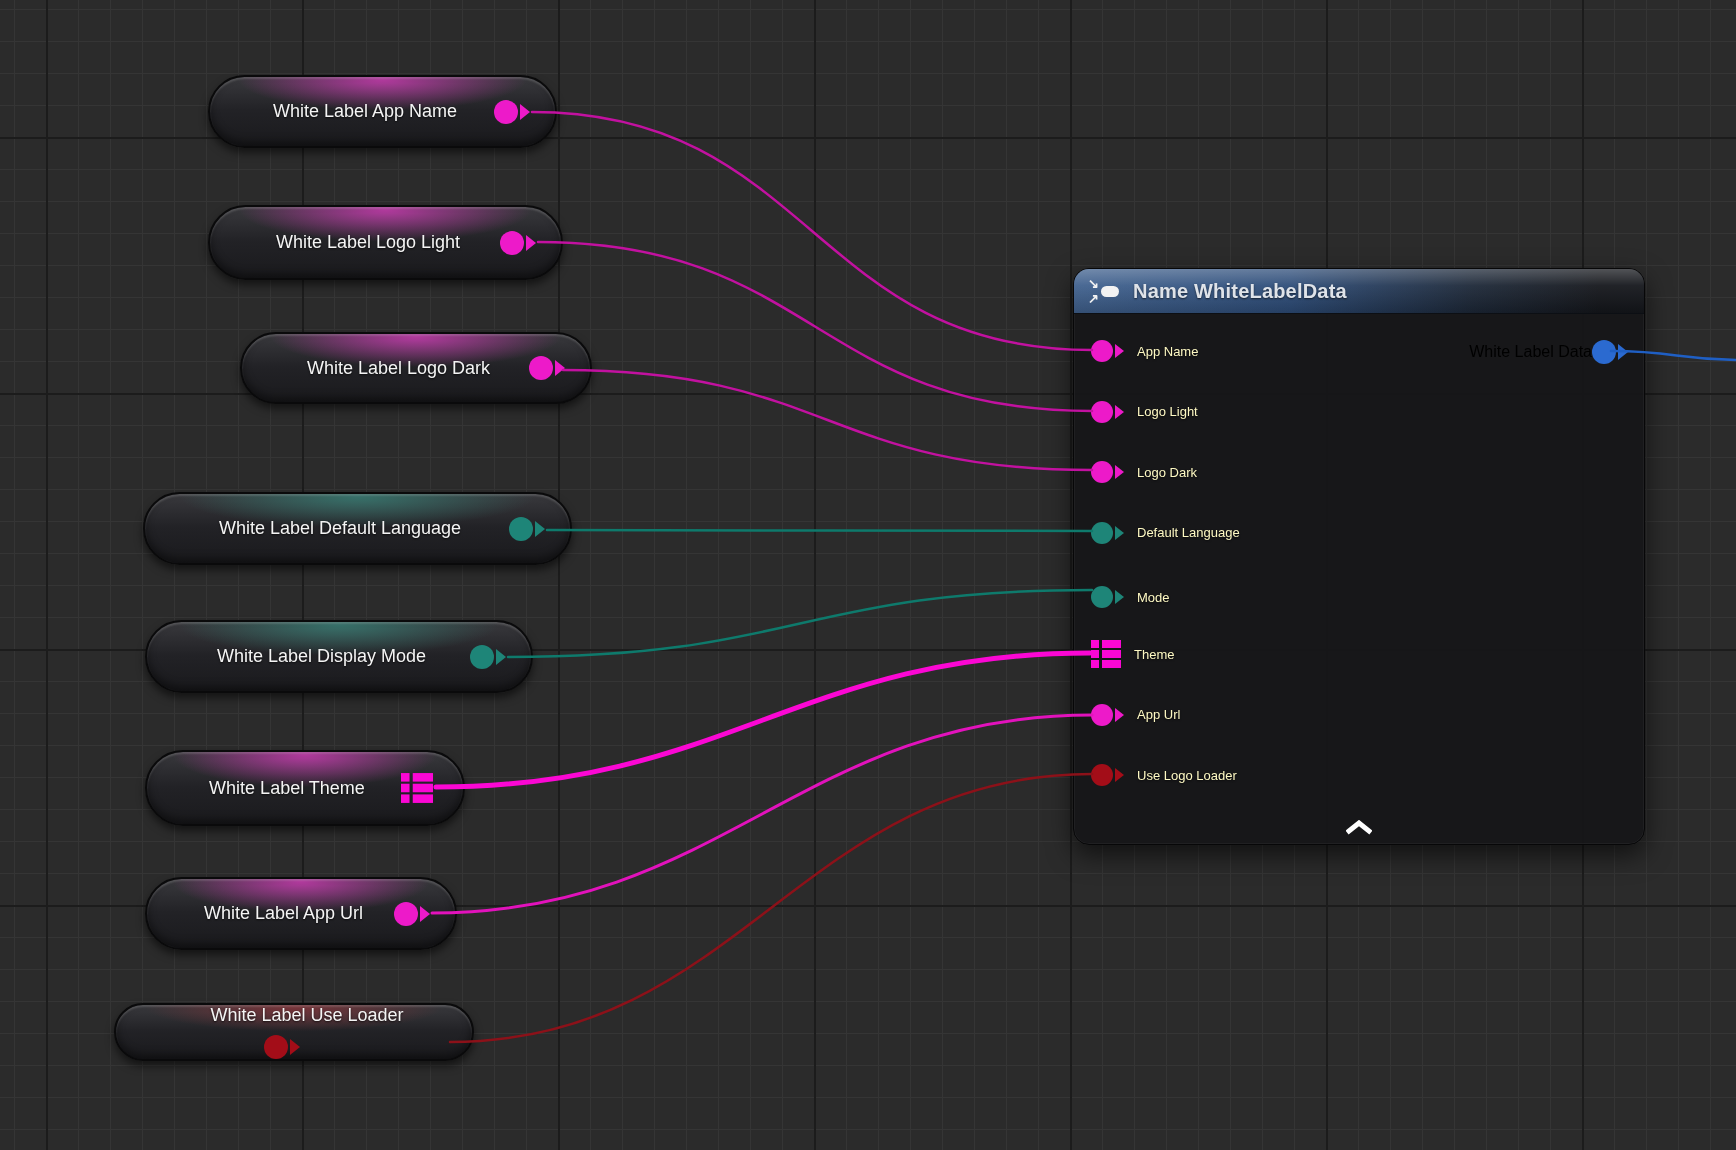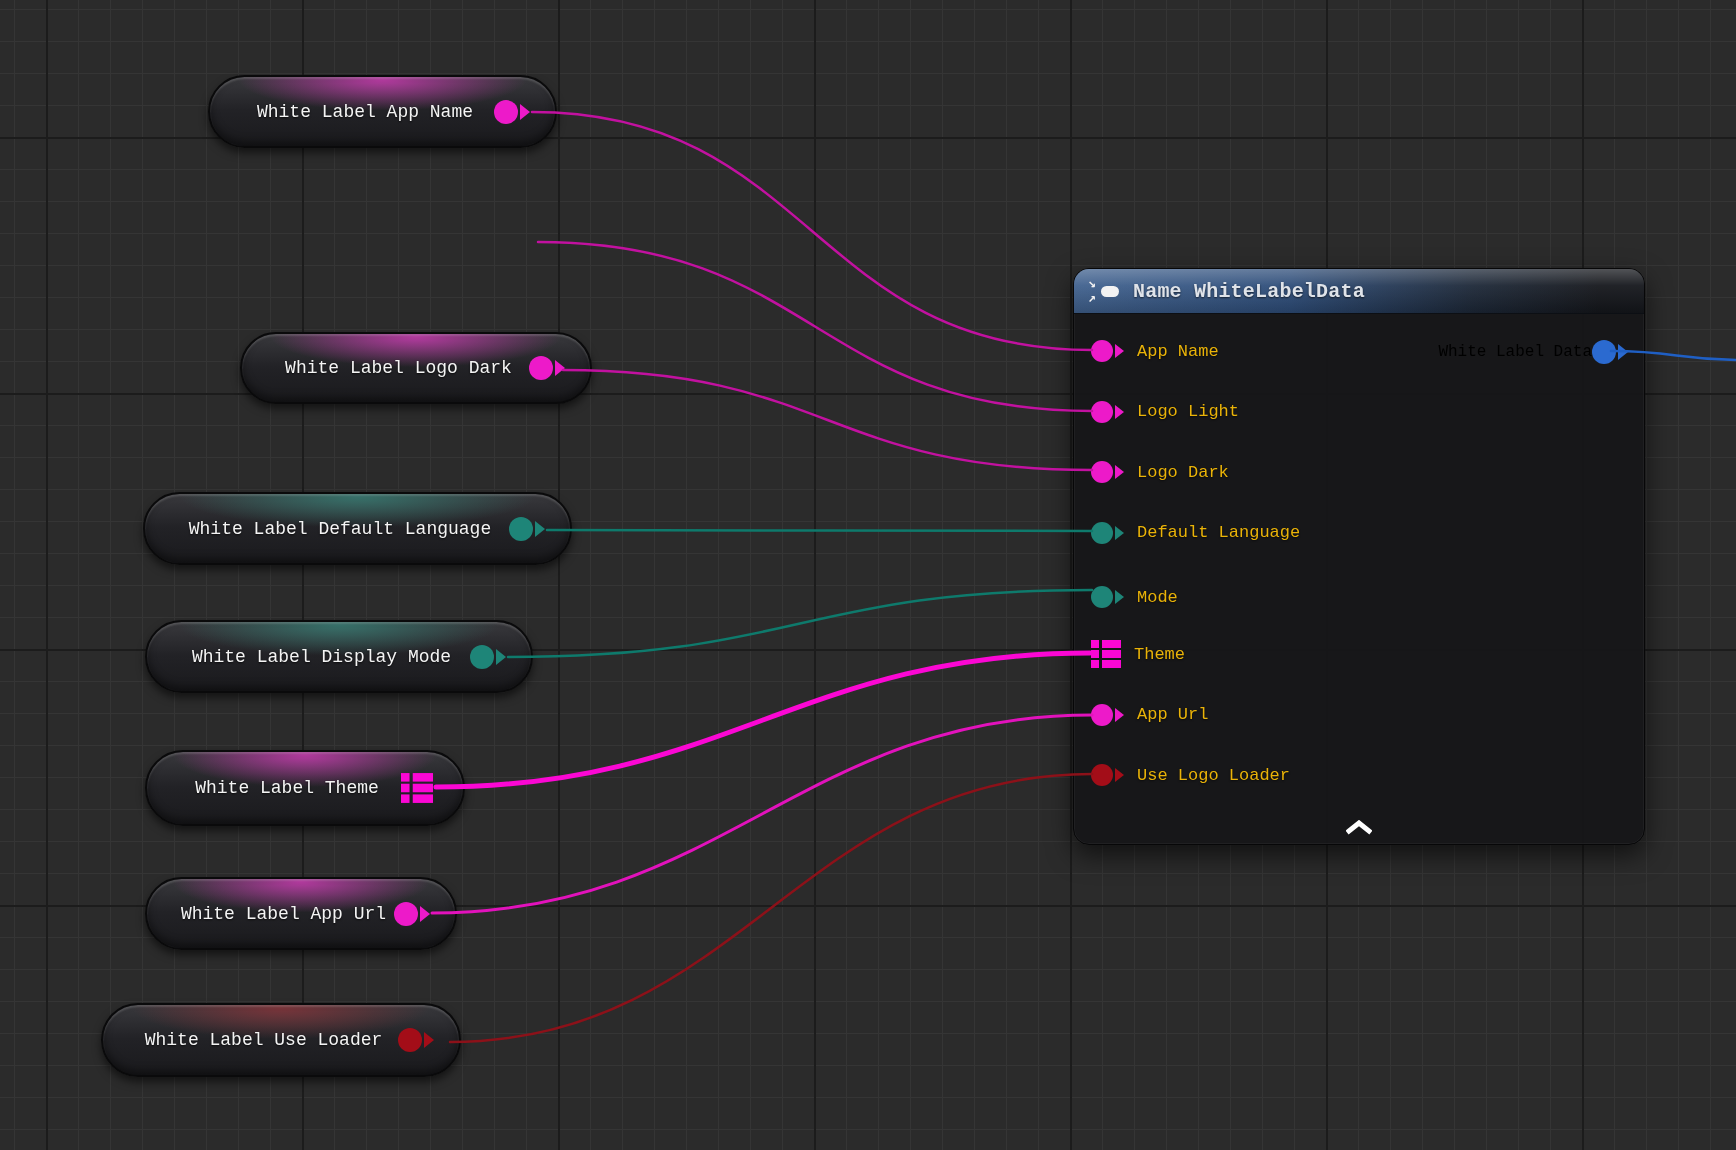--- a/index.html
+++ b/index.html
@@ -1,19 +1,19 @@
 <!DOCTYPE html>
 <html><head>
 <meta charset="utf-8">
 <style>
   html,body{margin:0;padding:0;background:#1e1e1e;}
   *{box-sizing:border-box;}
   #stage{
     position:relative;width:1736px;height:1150px;overflow:hidden;
-    font-family:Liberation Mono, monospace;
+    font-family:Liberation Sans, sans-serif;
     background-color:#2b2b2b;
     background-image:
       linear-gradient(to right, #1c1c1c 2px, transparent 2px),
       linear-gradient(to bottom, #1c1c1c 2px, transparent 2px),
       linear-gradient(to right, #353535 1px, transparent 1px),
       linear-gradient(to bottom, #353535 1px, transparent 1px);
     background-size:256px 256px,256px 256px,32px 32px,32px 32px;
     background-position:46px 137px,46px 137px,14px 9px,14px 9px;
   }
   
@@ -47,36 +47,43 @@
     display:flex;align-items:center;gap:11px;padding:0 14px;
     border-bottom:1px solid #0c0f14;
   }
   .make-title{font-size:20px;font-weight:700;color:#dfe3e9;letter-spacing:.2px;text-shadow:0 1px 2px rgba(0,0,0,.6);white-space:nowrap;}
   .hdr-icon{position:relative;width:34px;height:30px;flex:0 0 auto;}
   .hdr-icon .arr{position:absolute;color:#f2f2f2;font-size:13px;font-weight:700;line-height:1;}
   .hdr-icon .arr.a1{left:0;top:1px;}
   .hdr-icon .arr.a2{left:0;bottom:1px;}
   .hdr-icon .pill{position:absolute;left:13px;top:10px;width:18px;height:11px;border-radius:6px;background:#f2f2f2;}
   .pin-row{position:absolute;display:flex;align-items:center;gap:13px;height:40px;}
-  .pin-row .row-label{font-size:17px;color:#eab308;white-space:nowrap;text-shadow:0 1px 2px rgba(0,0,0,.6);}
+  .pin-row .row-label{font-size:13px;color:#fef9c3;white-space:nowrap;text-shadow:0 1px 2px rgba(0,0,0,.6);}
   .out-row{position:absolute;display:flex;align-items:center;height:40px;}
   .collapse-btn{position:absolute;left:50%;transform:translateX(-50%);bottom:8px;width:30px;height:18px;
     display:flex;align-items:center;justify-content:center;cursor:pointer;background:transparent;border:0;padding:0;}
   #wires{position:absolute;left:0;top:0;z-index:5;pointer-events:none;}
   #wires path{pointer-events:stroke;}
   .var-layer{position:absolute;inset:0;z-index:2;}
   .node-layer{position:absolute;inset:0;z-index:3;}
 </style>
 </head>
 <body>
 
 <div id="stage">
   <div class="var-layer">
       <div class="var-node" style="left: 208px; top: 75px; width: 349px; height: 73px; --glow: #b43aa0;">
         <span class="var-label">White Label App Name</span>
+        <span class="pin-wrap" style="margin-right: 25px;">
+          <span class="pin-circle" style="width: 24px; height: 24px; background: rgb(237, 26, 201);"></span>
+          <span class="pin-tri" style="border-top: 8px solid transparent; border-bottom: 8px solid transparent; border-left: 10px solid rgb(237, 26, 201); margin-left: 2px;"></span>
+        </span>
+      </div>
+      <div class="var-node" style="left: 208px; top: 205px; width: 355px; height: 75px; --glow: #b43aa0;">
+        <span class="var-label">White Label Logo Light</span>
         <span class="pin-wrap" style="margin-right: 25px;">
           <span class="pin-circle" style="width: 24px; height: 24px; background: rgb(237, 26, 201);"></span>
           <span class="pin-tri" style="border-top: 8px solid transparent; border-bottom: 8px solid transparent; border-left: 10px solid rgb(237, 26, 201); margin-left: 2px;"></span>
         </span>
       </div>
       <div class="var-node" style="left: 240px; top: 332px; width: 352px; height: 72px; --glow: #b43aa0;">
         <span class="var-label">White Label Logo Dark</span>
         <span class="pin-wrap" style="margin-right: 25px;">
           <span class="pin-circle" style="width: 24px; height: 24px; background: rgb(237, 26, 201);"></span>
           <span class="pin-tri" style="border-top: 8px solid transparent; border-bottom: 8px solid transparent; border-left: 10px solid rgb(237, 26, 201); margin-left: 2px;"></span>
@@ -109,21 +116,21 @@
           </svg>
         </span>
       </div>
       <div class="var-node" style="left: 145px; top: 877px; width: 312px; height: 73px; --glow: #b43aa0;">
         <span class="var-label">White Label App Url</span>
         <span class="pin-wrap" style="margin-right: 25px;">
           <span class="pin-circle" style="width: 24px; height: 24px; background: rgb(237, 26, 201);"></span>
           <span class="pin-tri" style="border-top: 8px solid transparent; border-bottom: 8px solid transparent; border-left: 10px solid rgb(237, 26, 201); margin-left: 2px;"></span>
         </span>
       </div>
-      <div class="var-node" style="left: 101px; top: 1003px; width: 360px; height: 74px; --glow: #79343a;">
+      <div class="var-node" style="left: 114px; top: 1003px; width: 360px; height: 58px; flex-direction: column; --glow: #79343a;">
         <span class="var-label">White Label Use Loader</span>
         <span class="pin-wrap" style="margin-right: 25px;">
           <span class="pin-circle" style="width: 24px; height: 24px; background: rgb(163, 13, 24);"></span>
           <span class="pin-tri" style="border-top: 8px solid transparent; border-bottom: 8px solid transparent; border-left: 10px solid rgb(163, 13, 24); margin-left: 2px;"></span>
         </span>
       </div>
     </div>
 
   <div class="node-layer">
     <div class="make-node" id="make-node" style="left: 1073px; top: 268px; width: 572px; height: 577px;">

